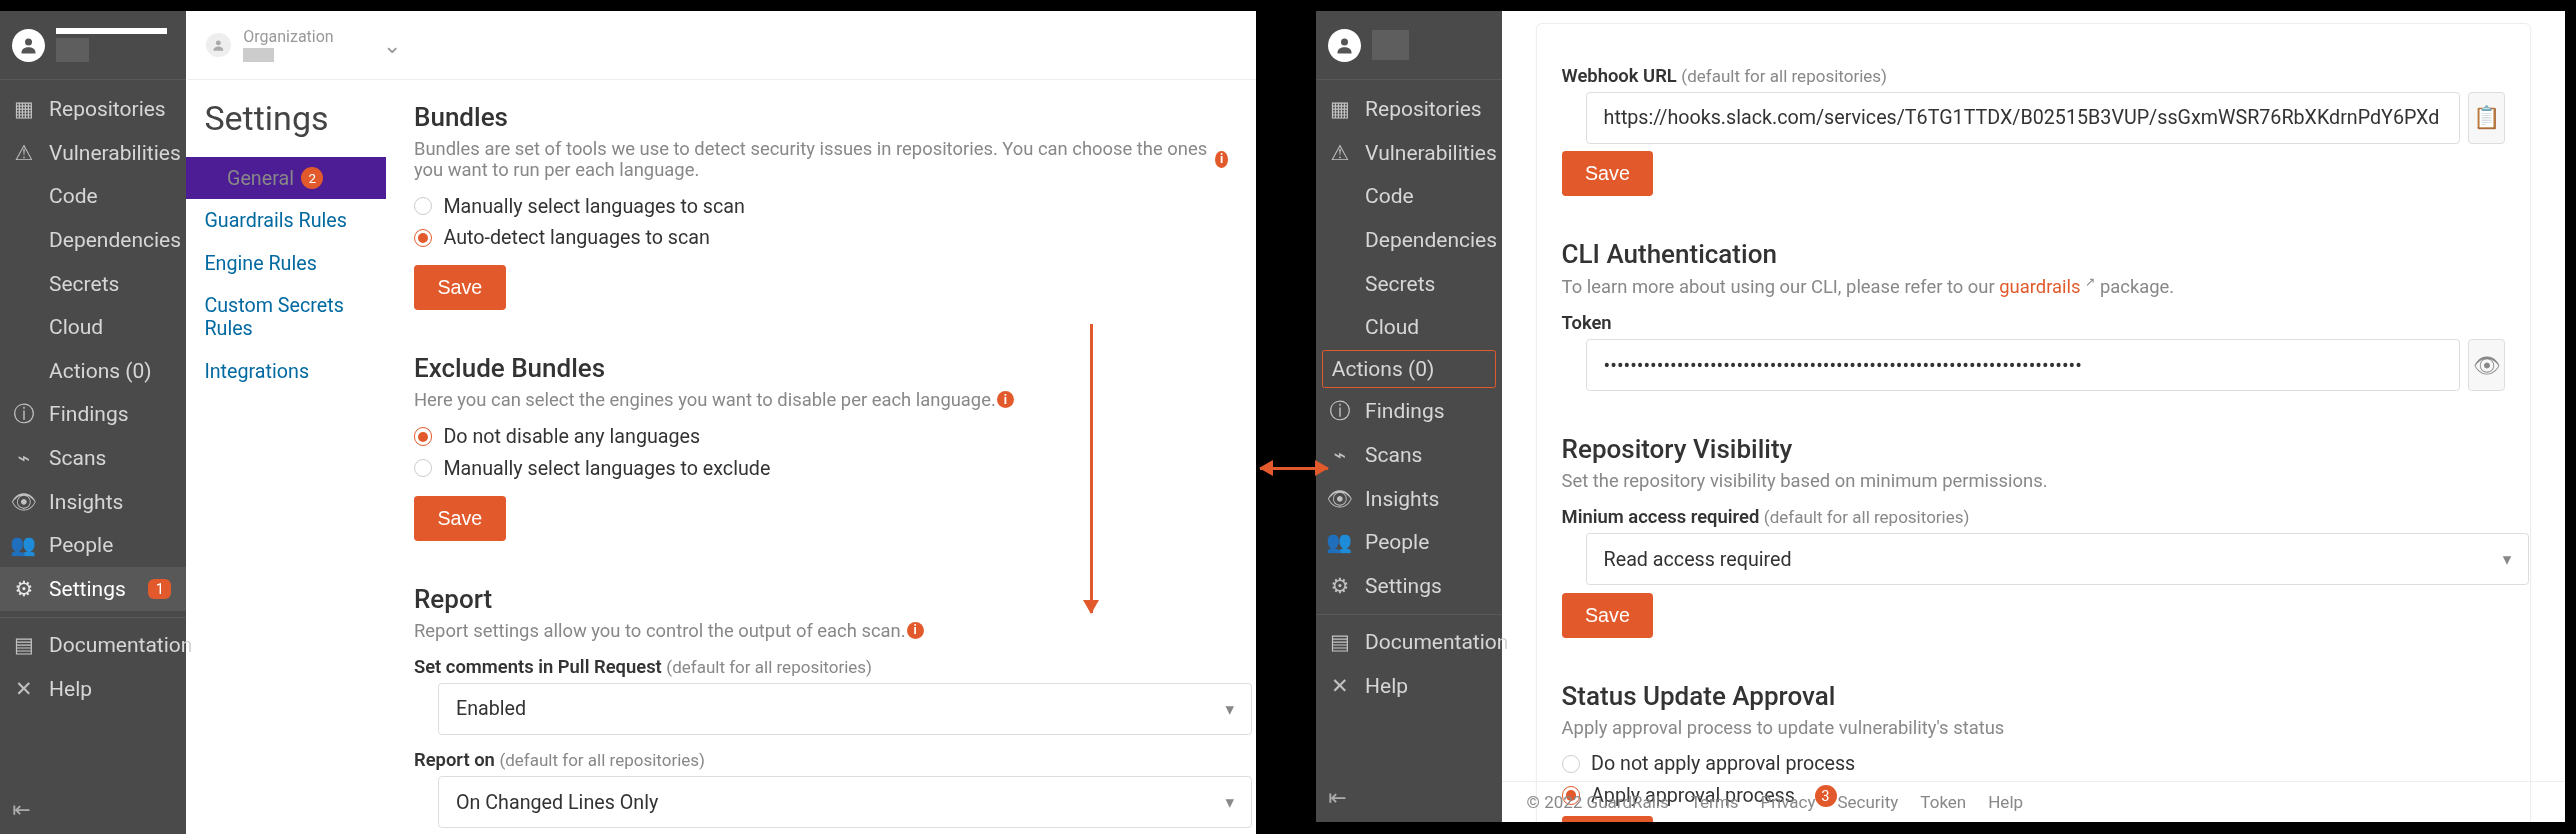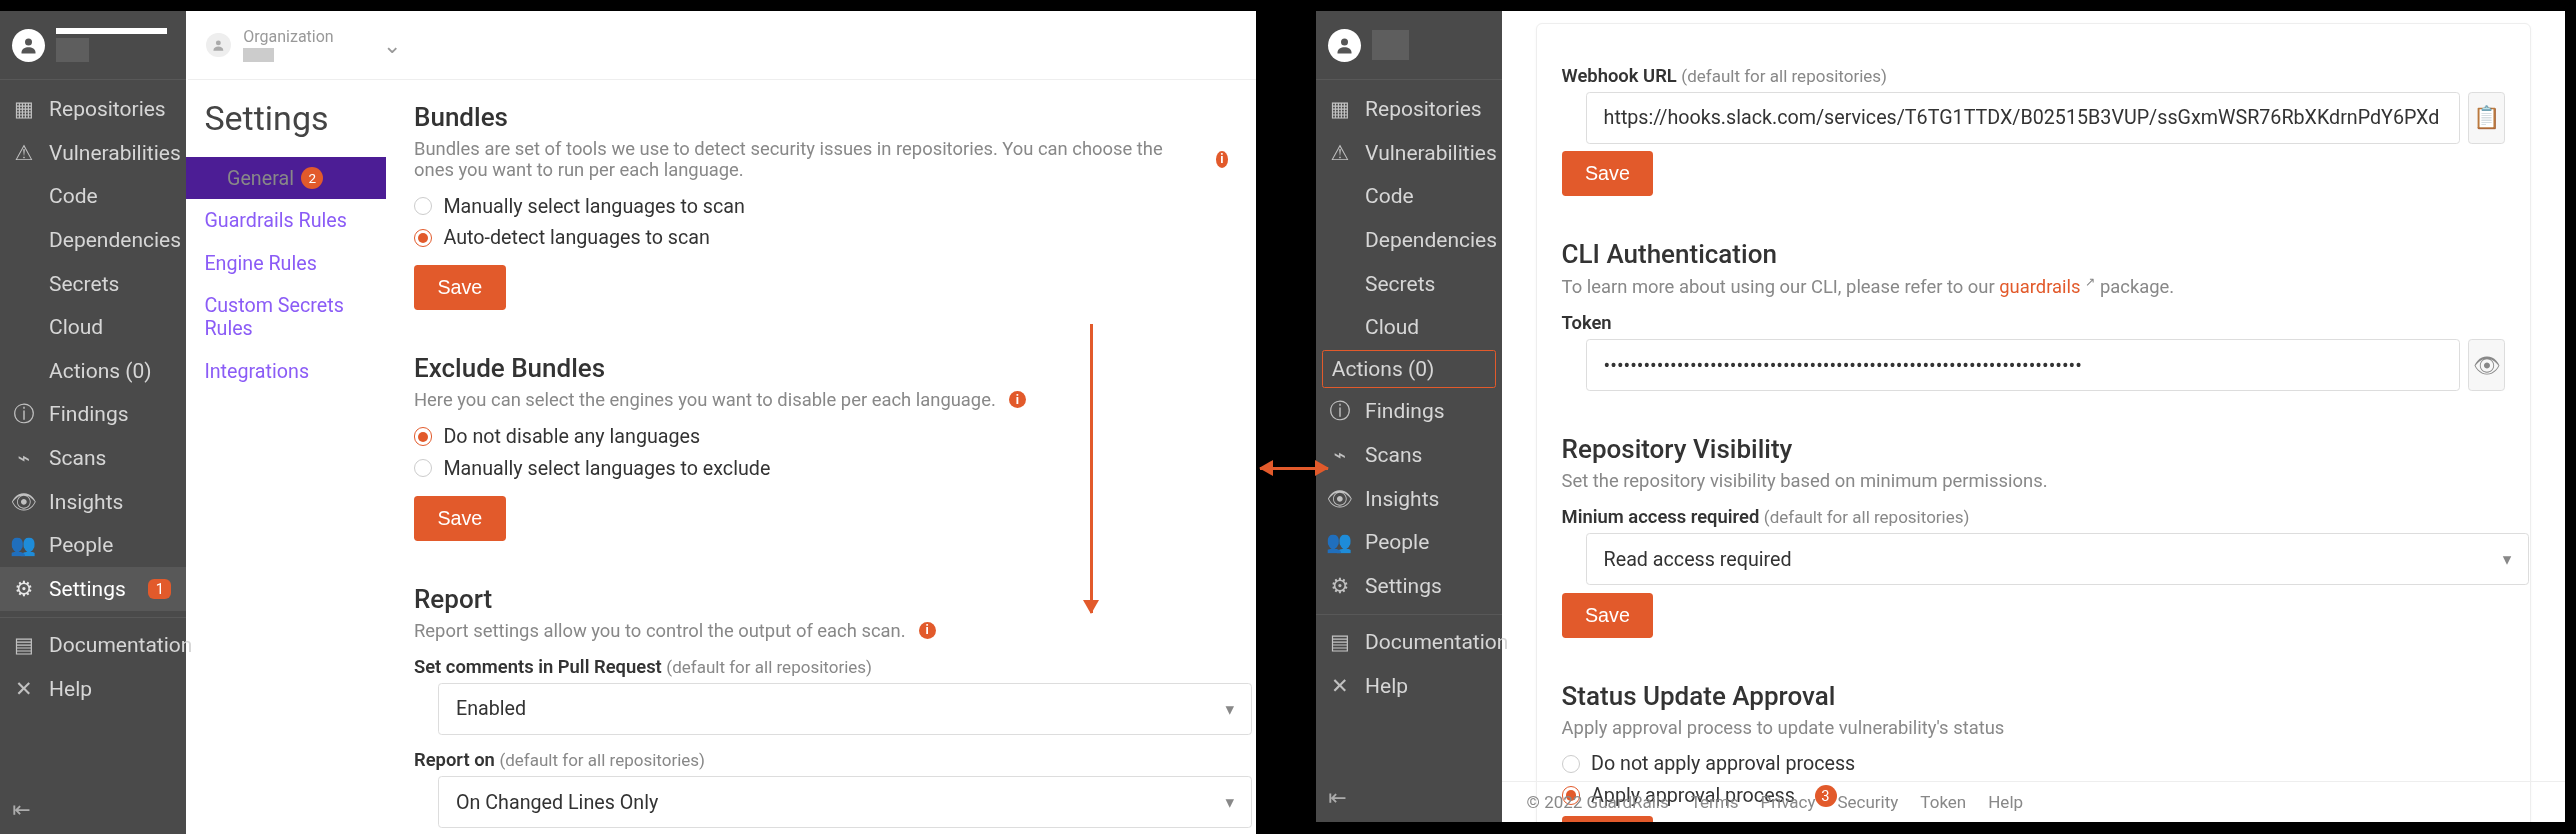--- a/index.html
+++ b/index.html
@@ -37,28 +37,28 @@
   .org-name-redact { width: 31px; height: 14.7px; background:#ccc; margin-top:2.5px; }
   .org-caret { margin-left: 37px; color:#999; }
   
   
   .main { position:absolute; left:186px; top:69px; right:0; bottom:0; overflow:hidden; display:flex; }
   .panel.right .main { top: 0; }
   .tabcol { width: 200px; padding: 18.4px 0; }
   .page-title { font-size: 34px; font-weight: 400; color: #444; padding: 0 18.4px 18.4px 18.4px; }
   .tabs { list-style:none; }
   .tab { padding: 9.8px 18.4px; font-size: 19.7px; color:#888; cursor:pointer; display:flex; align-items:center; gap:7.4px; }
-  .tab.orange { color:#8b5cf6; }
+  .tab.orange { color:#0369a1; }
   .tab.selected { background:#4c1d95;padding-left:41px; }
   .tab .pill { background:#e25a2b; color:#fff; border-radius:50%; width:22px; height:22px; display:flex; align-items:center; justify-content:center; font-size:13.5px; }
   
   .content { flex:1; padding: 22px 28px; overflow:hidden; }
   .section { margin-bottom: 43px; }
   .sec-title { font-size: 26px; font-weight:500; color:#333; margin-bottom: 6.1px; }
-  .sec-desc { font-size: 18.4px; color:#888; margin-bottom: 14.7px; display:flex; align-items:center; gap:13px; }
+  .sec-desc { font-size: 18.4px; color:#888; margin-bottom: 14.7px; display:flex; align-items:center; gap:1px; }
   .info-ico { width:17px; height:17px; border-radius:50%; background:#e25a2b; color:#fff; display:inline-flex; align-items:center; justify-content:center; font-size:12.3px; font-weight:bold; }
   .radio-row { display:flex; align-items:center; gap:11px; margin: 8.6px 0; font-size:19.7px; color:#333; }
   .radio { width:18.4px; height:18.4px; border-radius:50%; border:1.8px solid #ccc; display:inline-block; position:relative; }
   .radio.checked { border-color:#e25a2b; }
   .radio.checked::after { content:''; position:absolute; inset:3.1px; background:#e25a2b; border-radius:50%; }
   .btn-save { background:#e25a2b; color:#fff; border:none; border-radius:3.7px; padding: 11px 23.4px; font-size:19.7px; cursor:pointer; margin-top:7.4px; }
   
   .field-label { font-size:18.4px; font-weight:600; color:#333; margin: 14.7px 0 6.1px; }
   .field-hint { font-size:17px; font-weight:400; color:#888; }
   .select, .input { width:100%; border:0.6px solid #ddd; border-radius:3.7px; padding: 13.5px 17px; font-size:19.7px; color:#333; display:flex; align-items:center; justify-content:space-between; background:#fff;margin-left:24px; }

